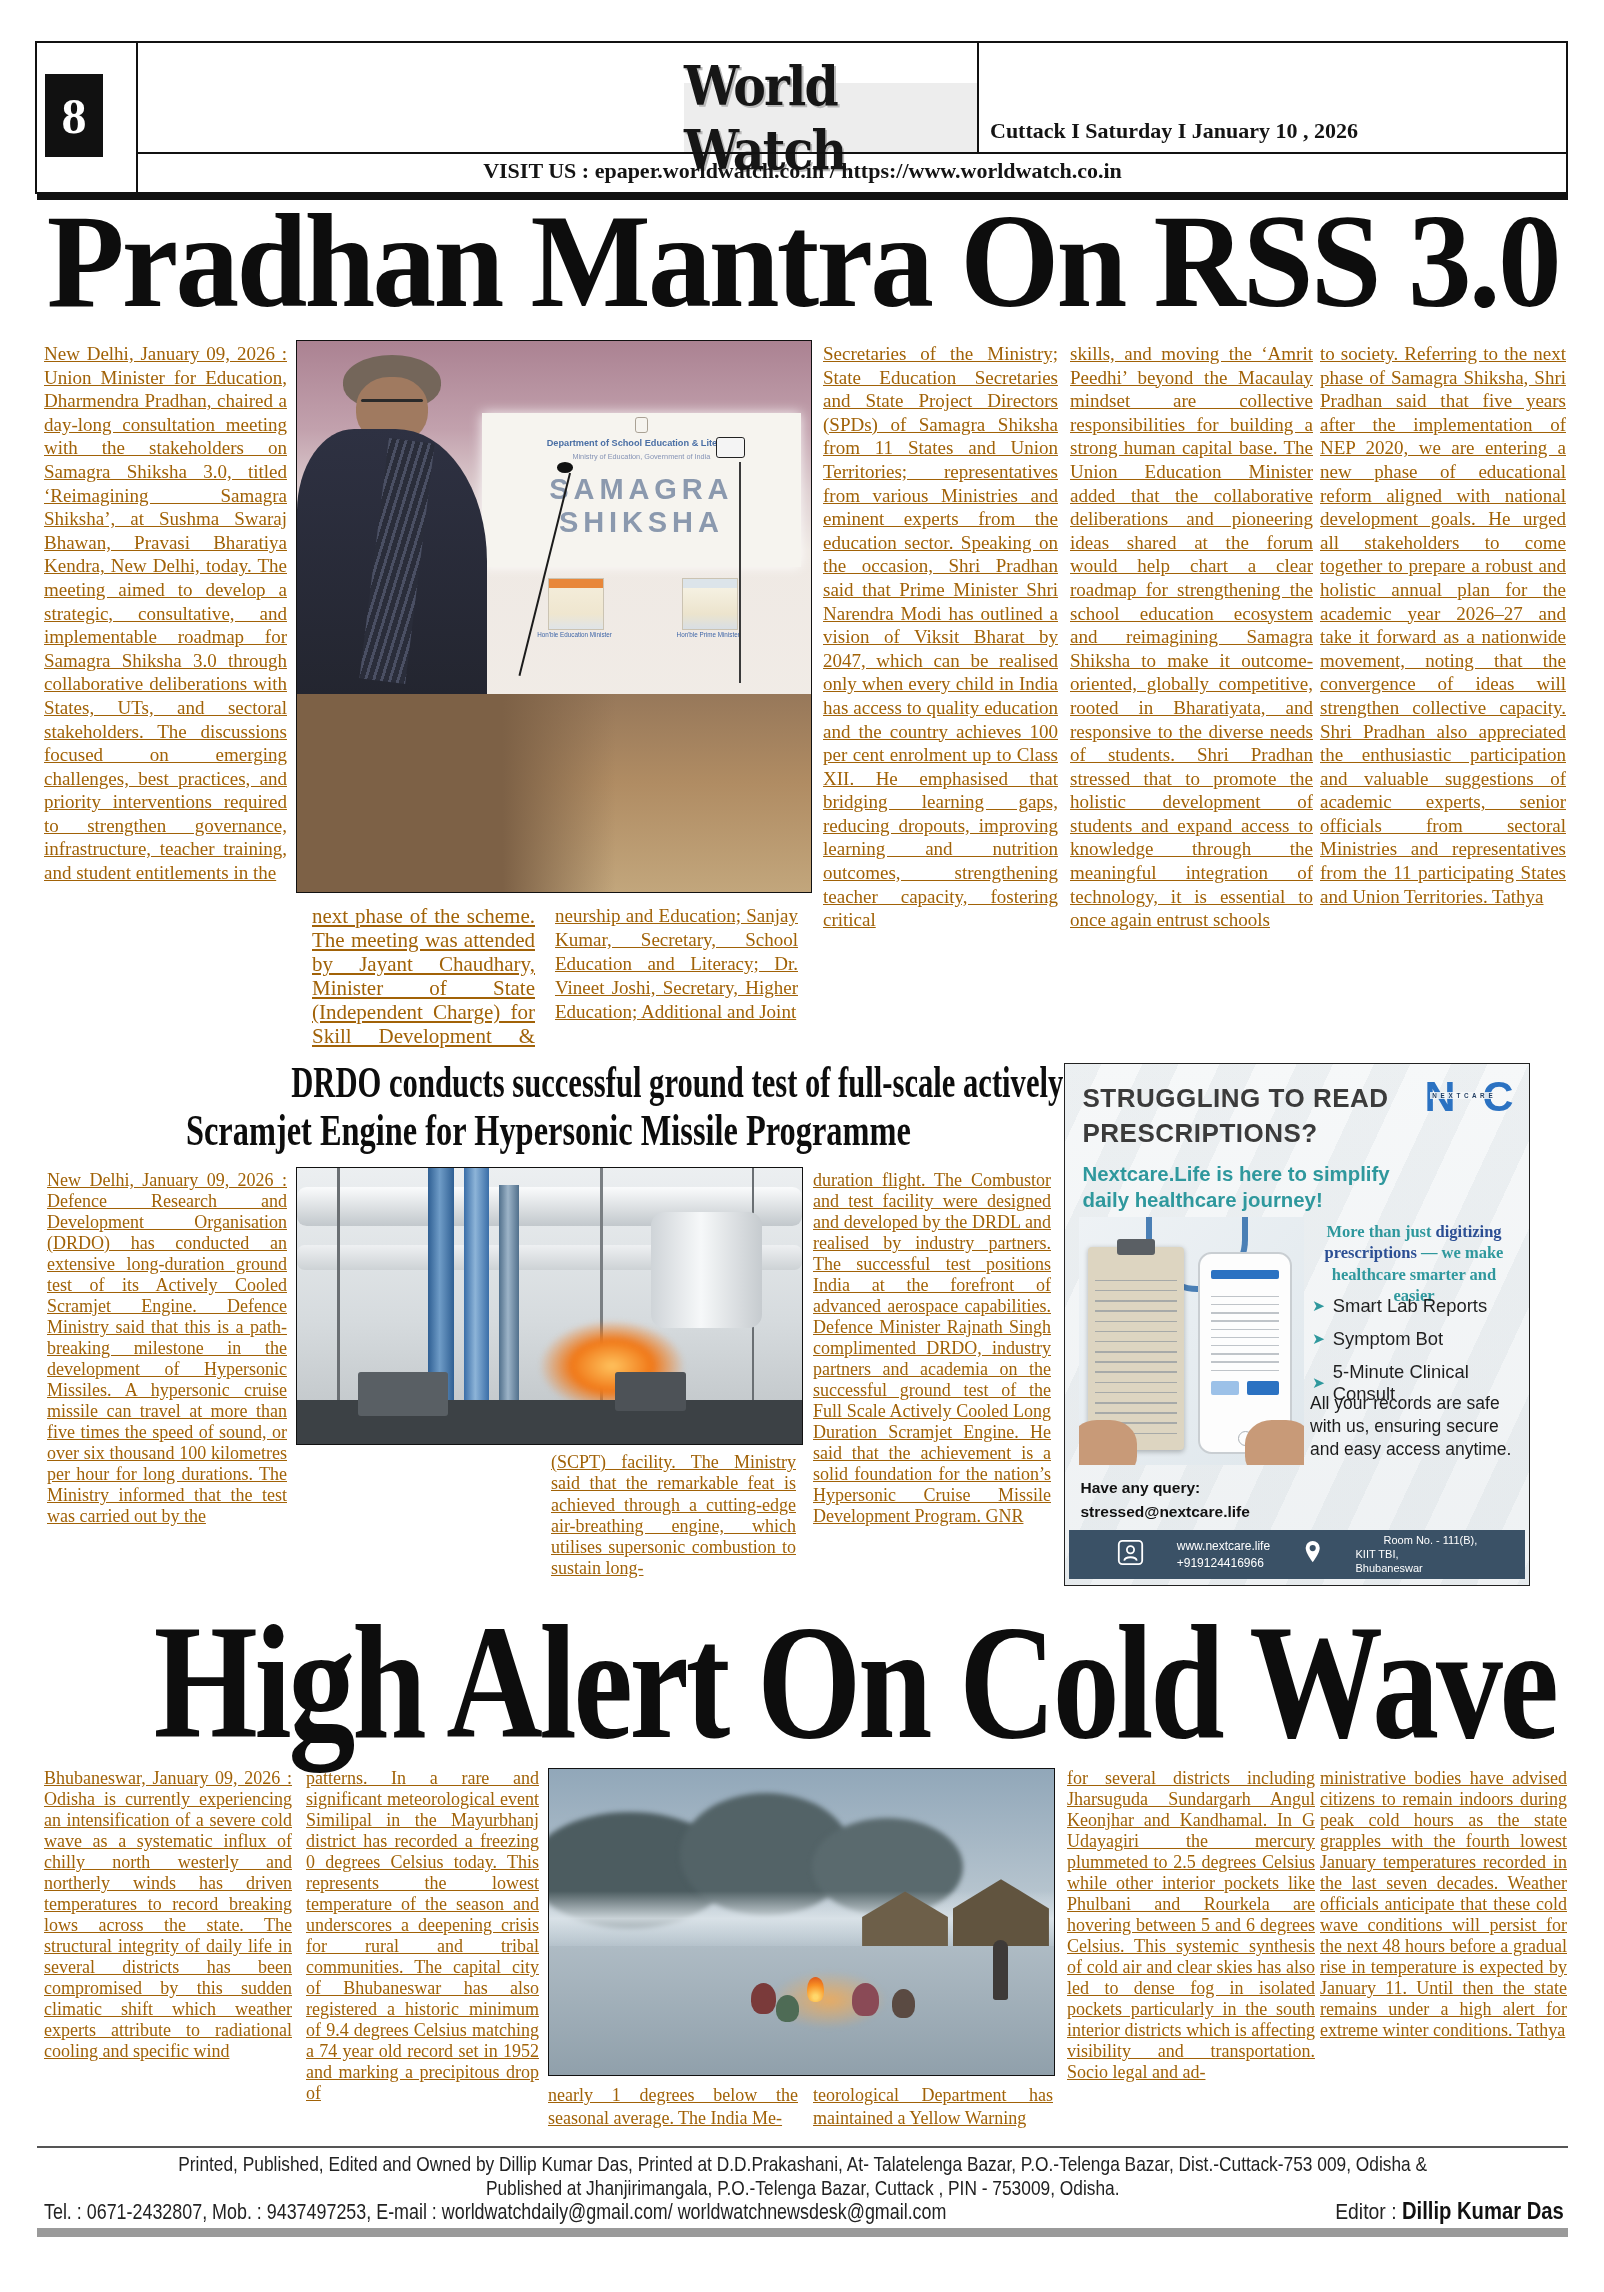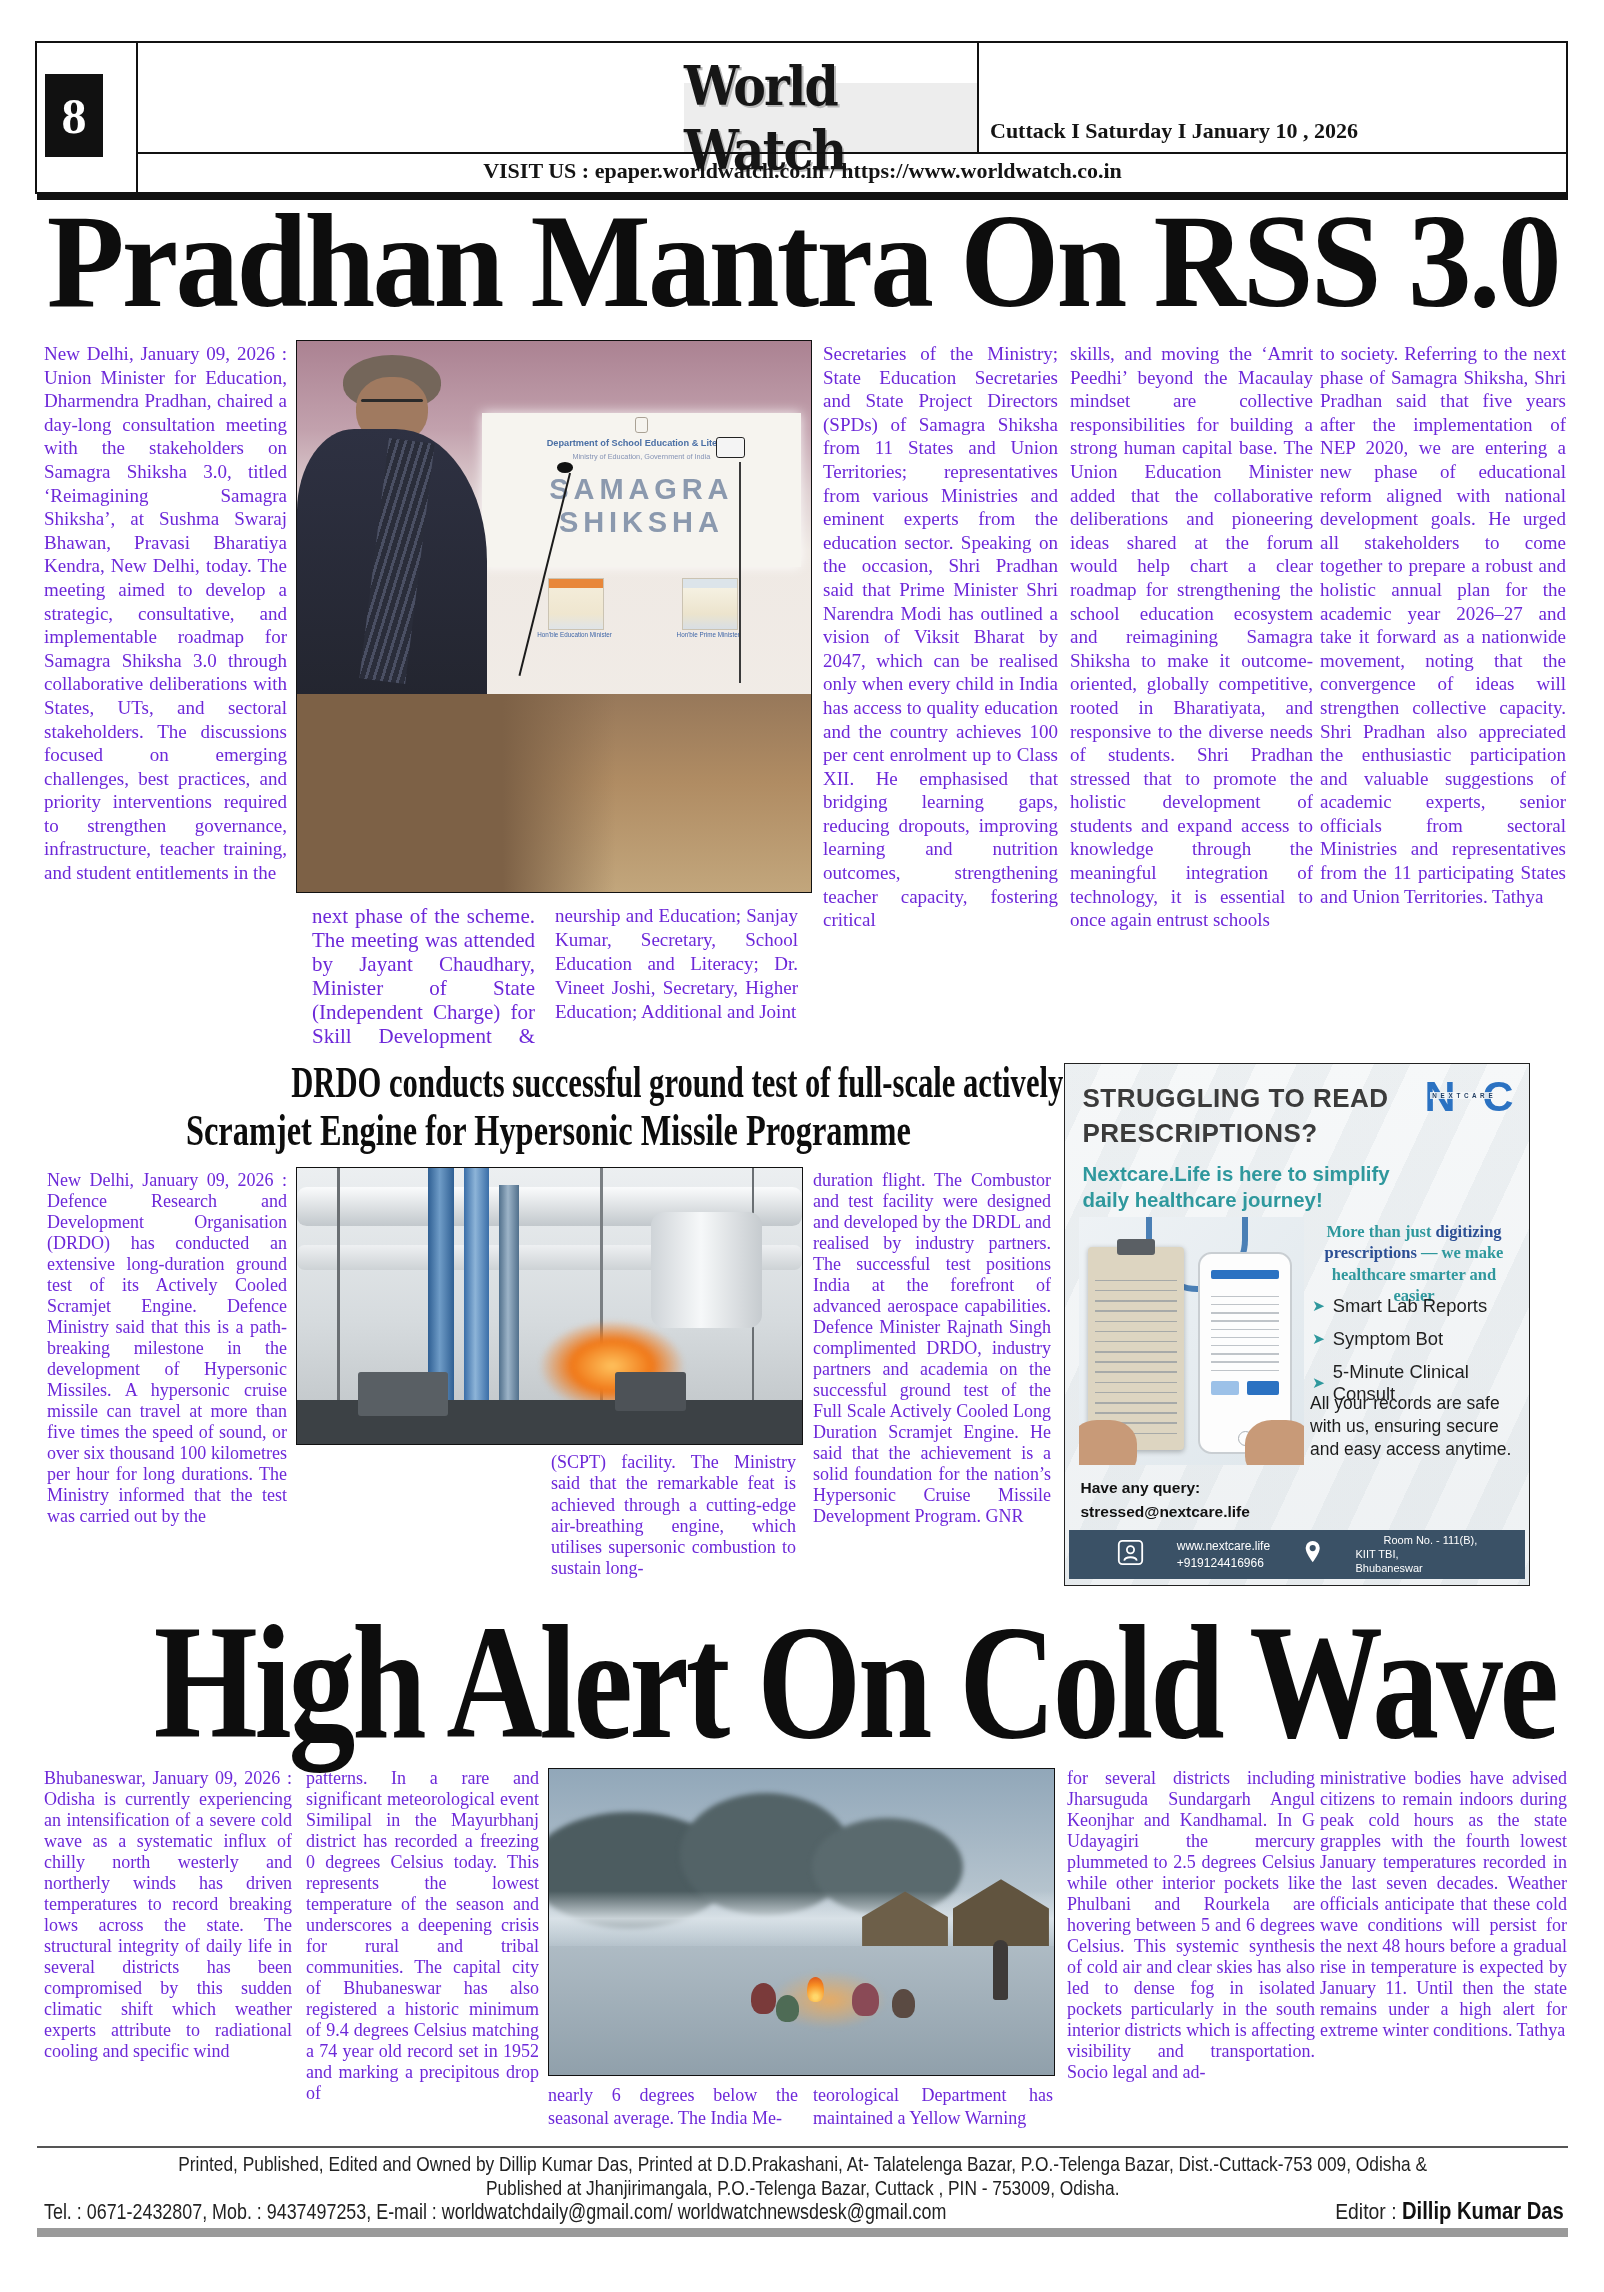--- a/index.html
+++ b/index.html
@@ -1,21 +1,21 @@
 <!DOCTYPE html>
 <html><head>
 <meta charset="utf-8">
 <style>
   html,body{margin:0;padding:0;background:#e8e8e8;}
   .page{position:relative;width:1605px;height:2293px;background:#ffffff;margin:0 auto;overflow:hidden;
         font-family:"Liberation Serif",serif;color:#141414;}
   .abs{position:absolute;}
   .rule{position:absolute;background:#111;}
   .vline{position:absolute;background:#111;width:1.9px;}
-  .col{position:absolute;text-align:justify;color:#6d28d9;font-family:"Liberation Serif",serif;overflow:hidden;}
+  .col{position:absolute;text-align:justify;color:#a16207;font-family:"Liberation Serif",serif;overflow:hidden;text-decoration:underline;}
   .headline-wrap{position:absolute;text-align:center;white-space:nowrap;}
   .headline-inner{display:inline-block;font-weight:bold;color:#0d0d0d;transform-origin:center;}
   .masthead{font-family:"DejaVu Serif",serif;font-weight:bold;font-size:49px;letter-spacing:-1.9px;
             color:#161616;text-shadow:1.9px 1.9px 0 #b9b9b9;transform:scaleY(1.1);}
   .sans{font-family:"Liberation Sans",sans-serif;}
   
   .photo1{position:absolute;left:296px;top:340px;width:514px;height:551px;border:1.9px solid #111;overflow:hidden;
           background:linear-gradient(180deg,#ab8292 0%,#c2a1ad 16%,#dcccce 27%,#efe9e4 38%,#f3efe9 100%);}
   
   .photo2{position:absolute;left:296px;top:1167px;width:505px;height:276px;border:1.9px solid #111;overflow:hidden;
@@ -231,21 +231,21 @@
     <div class="abs" style="left:0;top:58%;width:100%;height:42%;background:linear-gradient(180deg,#aebbc4,#90a0ab);"></div>
     <div class="abs blur3" style="left:44%;top:66%;width:116px;height:58px;background:radial-gradient(closest-side,rgba(255,170,70,.75),rgba(255,170,70,0));"></div>
     <div class="abs" style="left:51%;top:68%;width:17.5px;height:25px;background:radial-gradient(circle at 50% 80%,#ffd76a 10%,#f88f23 55%,#d8501a);border-radius:50% 50% 40% 40%;"></div>
     <div class="abs" style="left:40%;top:70%;width:25px;height:31px;background:#7a3a3a;border-radius:50% 50% 40% 40%;"></div>
     <div class="abs" style="left:45%;top:74%;width:23px;height:27px;background:#4e6b55;border-radius:50% 50% 40% 40%;"></div>
     <div class="abs" style="left:60%;top:70%;width:27px;height:33px;background:#8a4a56;border-radius:50% 50% 40% 40%;"></div>
     <div class="abs" style="left:68%;top:72%;width:23px;height:29px;background:#5a4a42;border-radius:50% 50% 40% 40%;"></div>
     <div class="abs" style="left:88%;top:56%;width:14.6px;height:60px;background:#3e3a38;border-radius:7.8px 7.8px 2.9px 2.9px;"></div>
   </div>
 
-  <div class="col" style="left:548px;top:2084px;width:250px;height:54px;font-size:18px;line-height:23px;">nearly 6 degrees below the seasonal average. The India Me-</div>
+  <div class="col" style="left:548px;top:2084px;width:250px;height:54px;font-size:18px;line-height:23px;">nearly 1 degrees below the seasonal average. The India Me-</div>
   <div class="col" style="left:813px;top:2084px;width:240px;height:54px;font-size:18px;line-height:23px;">teorological Department has maintained a Yellow Warning</div>
   <div class="col" style="left:1067px;top:1768px;width:248px;height:380px;font-size:18px;line-height:21px;">for several districts including Jharsuguda Sundargarh Angul Keonjhar and Kandhamal. In G Udayagiri the mercury plummeted to 2.5 degrees Celsius while other interior pockets like Phulbani and Rourkela are hovering between 5 and 6 degrees Celsius. This systemic synthesis of cold air and clear skies has also led to dense fog in isolated pockets particularly in the south interior districts which is affecting visibility and transportation. Socio legal and ad-</div>
   <div class="col" style="left:1320px;top:1768px;width:247px;height:380px;font-size:18px;line-height:21px;">ministrative bodies have advised citizens to remain indoors during peak cold hours as the state grapples with the fourth lowest January temperatures recorded in the last seven decades. Weather officials anticipate that these cold wave conditions will persist for the next 48 hours before a gradual rise in temperature is expected by January 11. Until then the state remains under a high alert for extreme winter conditions. Tathya</div>
 
   <div class="rule" style="left:37px;top:2146px;width:1531px;height:1.9px;background:#555;"></div>
 
   <div class="abs sans" style="left:0;top:2153px;width:1605px;text-align:center;white-space:nowrap;">
     <span style="display:inline-block;font-size:20.4px;color:#222;transform:scaleX(.85);transform-origin:center;">Printed, Published, Edited and Owned by Dillip Kumar Das, Printed at D.D.Prakashani, At- Talatelenga Bazar, P.O.-Telenga Bazar, Dist.-Cuttack-753 009, Odisha &amp;</span>
   </div>
   <div class="abs sans" style="left:0;top:2177px;width:1605px;text-align:center;white-space:nowrap;">

